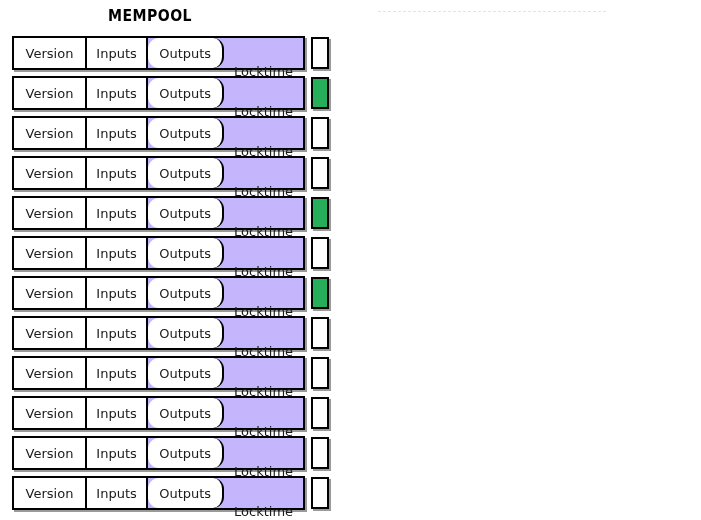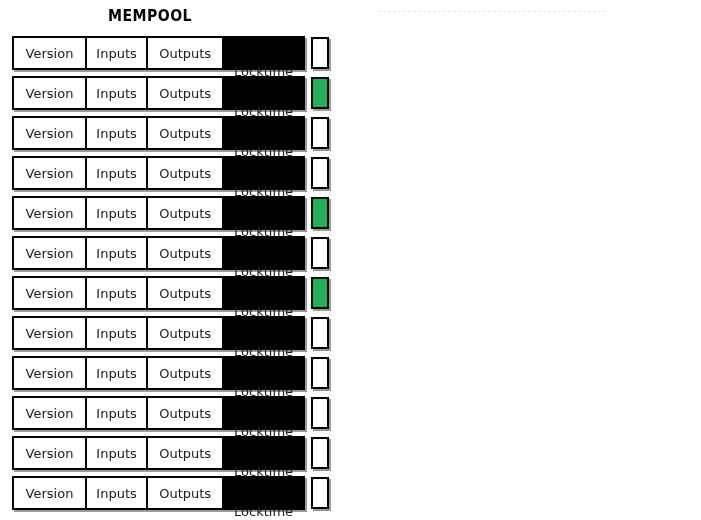--- a/index.html
+++ b/index.html
@@ -57,41 +57,41 @@
     align-items: stretch;
     height: 34px;
     margin-bottom: 6px;
   }
 
   .tx-fields {
     display: flex;
     width: 293px;
     box-sizing: border-box;
     border: 2px solid #000000;
-    background: #000000;
+    background: #c4b5fd;
     box-shadow: 2px 2px 0 0 #9a9a9a;
   }
 
   .tx-cell {
     box-sizing: border-box;
     display: flex;
     align-items: center;
     justify-content: center;
     font-size: 13px;
     color: #1a1a1a;
     background: #ffffff;
     border-right: 2px solid #000000;
     white-space: nowrap;
   }
   .tx-cell:last-child {
     border-right: none;
   }
   .tx-cell.c-version  { width: 74px; }
   .tx-cell.c-inputs   { width: 62px; }
-  .tx-cell.c-outputs  { width: 77px; }
+  .tx-cell.c-outputs  { width: 77px; border-radius: 11px; }
   .tx-cell.c-locktime { width: 80px; margin-top: 33px; }
 
   
   .tx-status {
     box-sizing: border-box;
     width: 18px;
     margin-left: 6px;
     margin-top: 1px;
     margin-bottom: 1px;
     border: 2px solid #000000;

